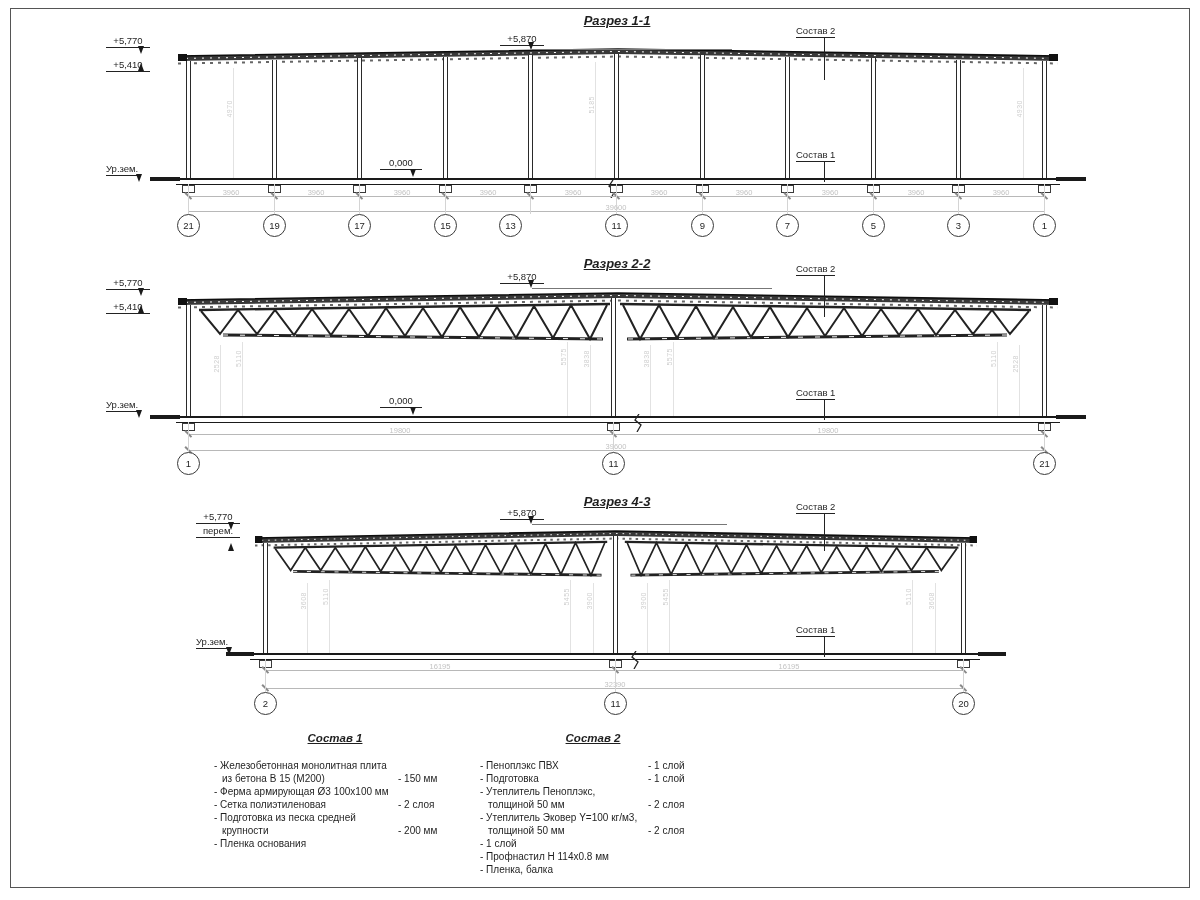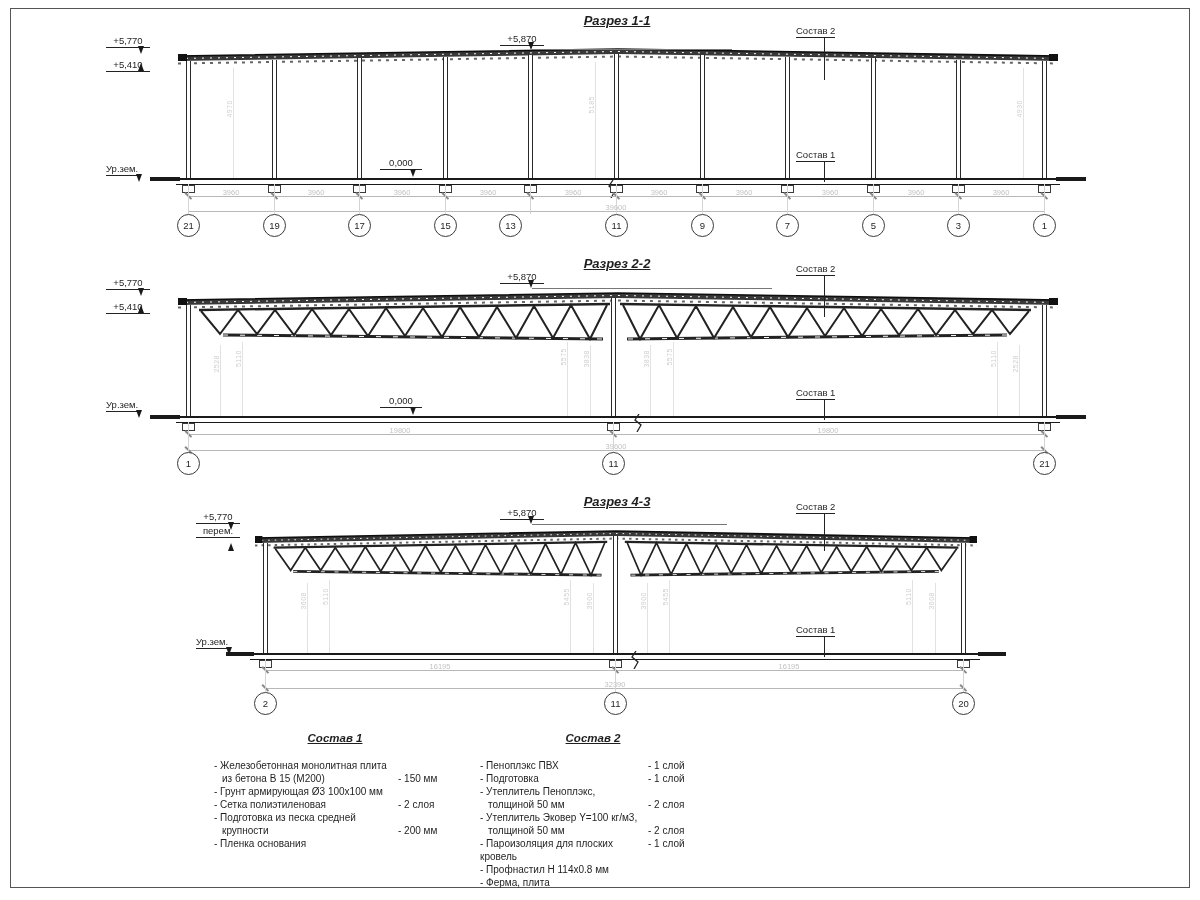--- a/index.html
+++ b/index.html
@@ -333,21 +333,21 @@
   <div class="ltitle">Состав 1</div>
   <div class="lrow">
         <span class="ltext">- Железобетонная  монолитная плита</span>
         <span class="lqty"></span>
       </div>
   <div class="lrow">
         <span class="ltext ind">из бетона В 15 (М200)</span>
         <span class="lqty">- 150 мм</span>
       </div>
   <div class="lrow">
-        <span class="ltext">- Грунт армирующая Ø3 100x100 мм</span>
+        <span class="ltext">- Ферма армирующая Ø3 100x100 мм</span>
         <span class="lqty"></span>
       </div>
   <div class="lrow">
         <span class="ltext">- Сетка полиэтиленовая</span>
         <span class="lqty">-  2 слоя</span>
       </div>
   <div class="lrow">
         <span class="ltext">- Подготовка из песка средней</span>
         <span class="lqty"></span>
       </div>
@@ -381,26 +381,25 @@
       </div>
   <div class="lrow">
         <span class="ltext">- Утеплитель Эковер Y=100 кг/м3,</span>
         <span class="lqty"></span>
       </div>
   <div class="lrow">
         <span class="ltext ind">толщиной 50 мм</span>
         <span class="lqty">- 2 слоя</span>
       </div>
   <div class="lrow">
-        <span class="ltext">- Пароизоляция для плоских кровель</span>
         <span class="lqty">- 1 слой</span>
       </div>
   <div class="lrow">
         <span class="ltext">- Профнастил Н 114x0.8 мм</span>
         <span class="lqty"></span>
       </div>
   <div class="lrow">
-        <span class="ltext">- Ферма, плита</span>
+        <span class="ltext">- Пленка, балка</span>
         <span class="lqty"></span>
       </div>
 </div>
 
 </div>
 
 </body></html>

